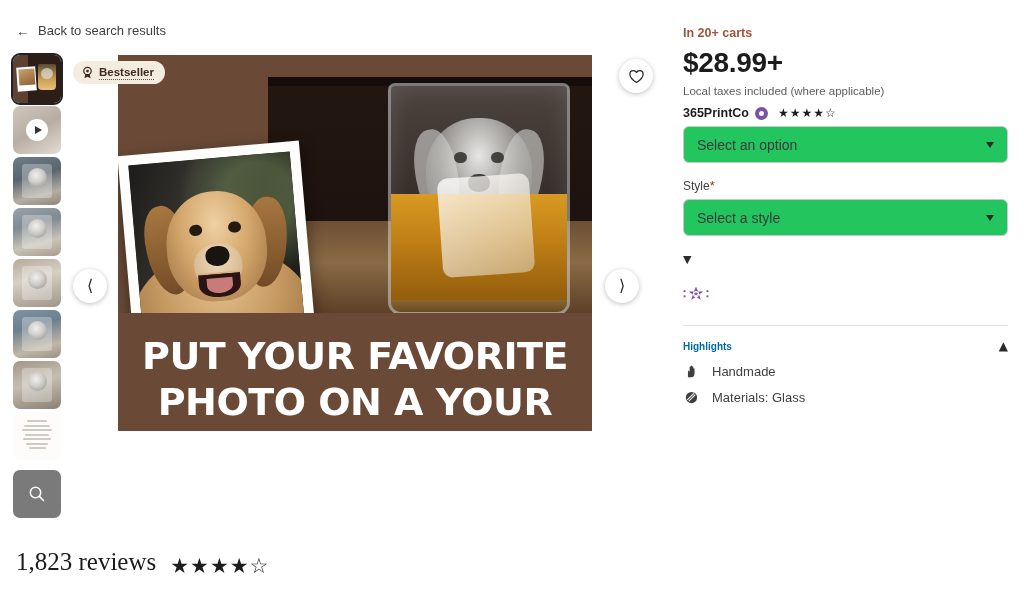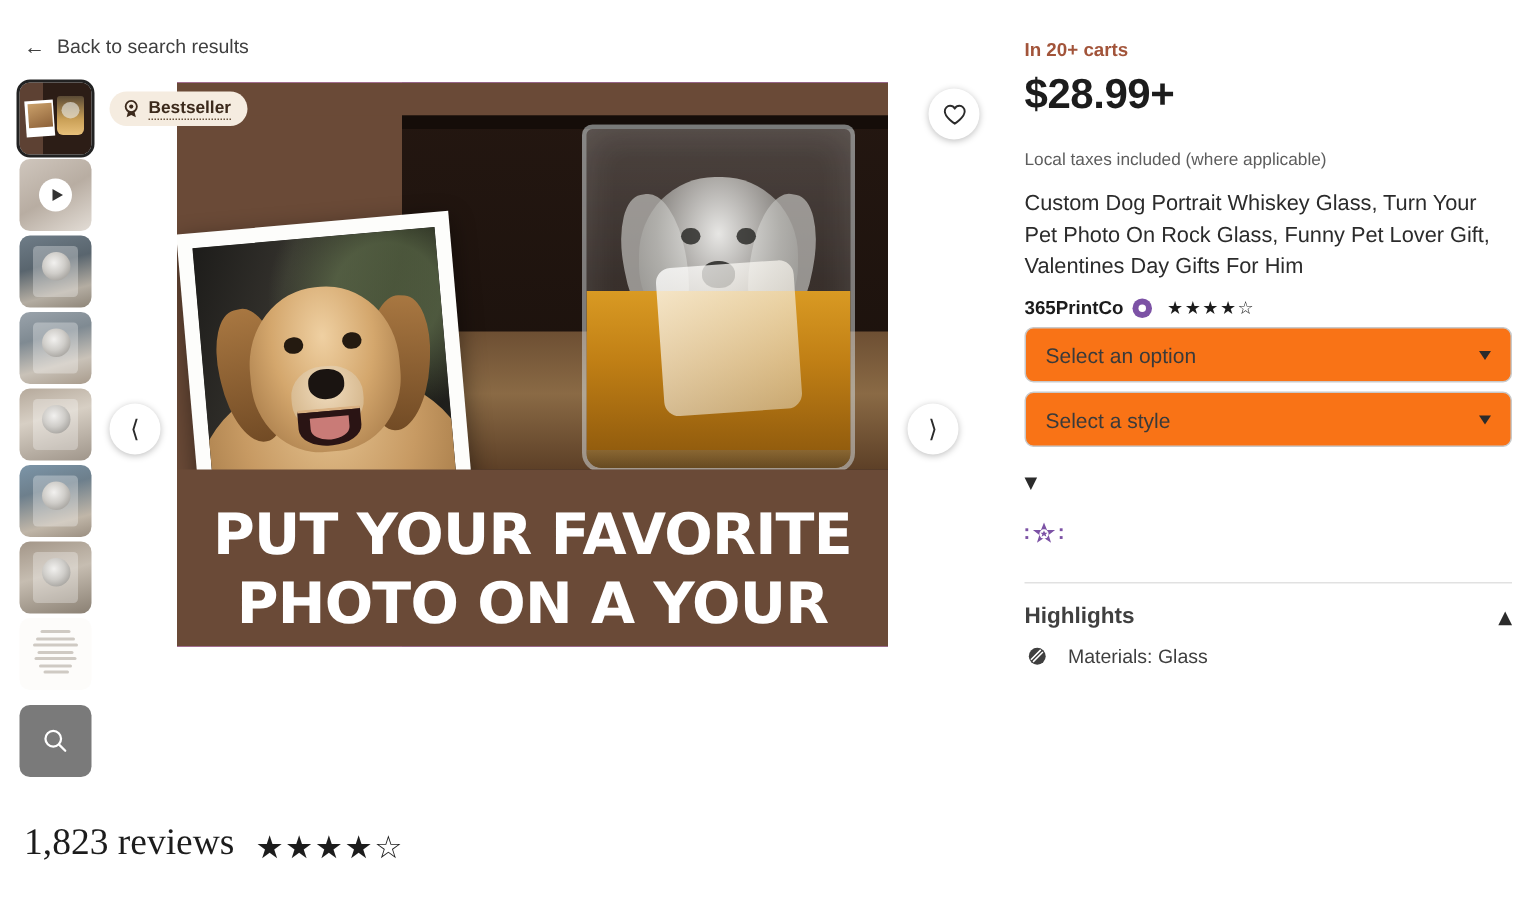--- a/index.html
+++ b/index.html
@@ -247,38 +247,38 @@
   }
   .reviews-count {
     font-family: "Liberation Serif", serif; font-size: 25px; color: #1c1c1c; cursor: pointer;
   }
   .stars { display: flex; gap: 1px; font-size: 21px; color: #1c1c1c; line-height: 1; }
 
   
   .right { position: absolute; left: 683px; top: 0; width: 325px; }
   .carts { margin-top: 26px; font-size: 12.5px; font-weight: 700; color: #a2543a; }
   .price { margin-top: 7px; font-size: 28px; font-weight: 700; color: #1c1c1c; letter-spacing: -.3px; }
-  .taxes { margin-top: 22px; font-size: 11.5px; color: #5d5d5d; }
+  .taxes { margin-top: 6px; font-size: 11.5px; color: #5d5d5d; }
   .title {
     margin-top: 13px; font-size: 14.5px; line-height: 21px; color: #2b2b2b;
   }
   .seller-row { margin-top: 9px; display: flex; align-items: center; gap: 6px; }
   .seller-name { font-size: 12.5px; font-weight: 700; color: #1c1c1c; cursor: pointer; }
   .star-seller-dot {
     width: 13px; height: 13px; border-radius: 50%; background: #7c52a5;
     display: flex; align-items: center; justify-content: center;
   }
   .star-seller-dot:after { content: ""; width: 5px; height: 5px; border-radius: 50%; background: #fff; }
   .seller-stars { display: flex; gap: 1px; font-size: 12px; color: #1c1c1c; line-height: 1; margin-left: 4px; }
 
   .field-label { margin-top: 15px; font-size: 12px; color: #3f3f3f; }
   .req { color: #9a2f1f; font-size: 13px; }
   .select {
     margin-top: 6px; height: 37px; border: 1px solid #c9c9c9; border-radius: 6px;
-    background: #f97316; display: flex; align-items: center; justify-content: space-between;
+    background: #22c55e; display: flex; align-items: center; justify-content: space-between;
     padding: 0 13px; cursor: pointer;
   }
   .select span.val { font-size: 14px; color: #3a3a3a; }
   .caret { width: 0; height: 0; border-left: 4.5px solid transparent;
            border-right: 4.5px solid transparent; border-top: 6px solid #2b2b2b; }
 
   .personalize {
     margin-top: 17px; display: flex; align-items: center; gap: 8px; cursor: pointer;
   }
   .personalize span.p-label { font-size: 12.5px; font-weight: 700; color: #2b2b2b; }
@@ -296,21 +296,21 @@
   .ss-icon { width: 26px; flex: 0 0 26px; padding-top: 2px; }
   .ss-text { font-size: 11.5px; line-height: 16.5px; color: #3f3f3f; }
   .ss-text b { color: #1c1c1c; }
 
   .divider { margin-top: 17px; height: 1px; background: #e1e1e1; }
 
   .section-head {
     margin-top: 13px; display: flex; align-items: center; justify-content: space-between;
     cursor: pointer;
   }
-  .section-head .h { font-size: 15px; font-weight: 700; color: #404040; }
+  .section-head .h { font-size: 10px; font-weight: 700; color: #0369a1; }
   .chev-up { font-size: 12px; color: #2b2b2b; font-family: "DejaVu Sans", sans-serif; }
 
   .highlight-row {
     margin-top: 11px; display: flex; align-items: center; gap: 12px;
     font-size: 13px; color: #3f3f3f;
   }
   .hl-icon { width: 17px; display: flex; justify-content: center; }
 </style>
 </head>
 <body>
@@ -432,39 +432,41 @@
       <span>★</span>
       <span>★</span>
       <span>☆</span>
     </span>
   </div>
 
   <div class="right">
     <div class="carts">In 20+ carts</div>
     <div class="price">$28.99+</div>
     <div class="taxes">Local taxes included (where applicable)</div>
-    <div class="title">Custom Dog Portrait Whiskey Glass, Turn Your Pet Photo On Rock Glass, Funny Pet Lover Gift, Valentines Day Gifts For Him</div>
 
     <div class="seller-row">
       <span class="seller-name">365PrintCo</span>
       <span class="star-seller-dot"></span>
       <span class="seller-stars">
         <span>★</span>
         <span>★</span>
         <span>★</span>
         <span>★</span>
         <span>☆</span>
       </span>
     </div>
 
     <div class="select">
       <span class="val">Select an option</span>
       <span class="caret"></span>
     </div>
 
+    <div class="field-label">
+      <span>Style</span><span class="req">*</span>
+    </div>
     <div class="select">
       <span class="val">Select a style</span>
       <span class="caret"></span>
     </div>
 
     <div class="personalize">
       <span class="chev-dn">▼</span>
     </div>
 
 
@@ -485,20 +487,28 @@
     <div class="divider"></div>
 
     <div class="section-head">
       <span class="h">Highlights</span>
       <span class="chev-up">▲</span>
     </div>
 
     <div class="highlight-row">
       <span class="hl-icon">
         <svg width="15" height="15" viewBox="0 0 16 16">
+          <path d="M4.2,14 L4.2,8.2 C4.2,7.2 5.3,7 5.6,7.8 L6,8.8 L6,3.2 C6,2.3 7.3,2.3 7.3,3.2 L7.3,7.4 L7.3,2.4 C7.3,1.5 8.6,1.5 8.6,2.4 L8.6,7.4 L8.6,3.2 C8.6,2.3 9.9,2.3 9.9,3.2 L9.9,7.6 L9.9,5 C9.9,4.2 11.2,4.2 11.2,5 L11.2,10 C11.2,12.4 10,14 8.2,14 Z" fill="#3f3f3f"></path>
+        </svg>
+      </span>
+      <span>Handmade</span>
+    </div>
+    <div class="highlight-row">
+      <span class="hl-icon">
+        <svg width="15" height="15" viewBox="0 0 16 16">
           <circle cx="8" cy="8" r="6" fill="#3f3f3f"></circle>
           <path d="M3.5,10.5 L10.5,3.5 M5,12 L12,5" stroke="#ffffff" stroke-width="1.1" fill="none"></path>
         </svg>
       </span>
       <span>Materials: Glass</span>
     </div>
 
   </div>
 
 </div>

